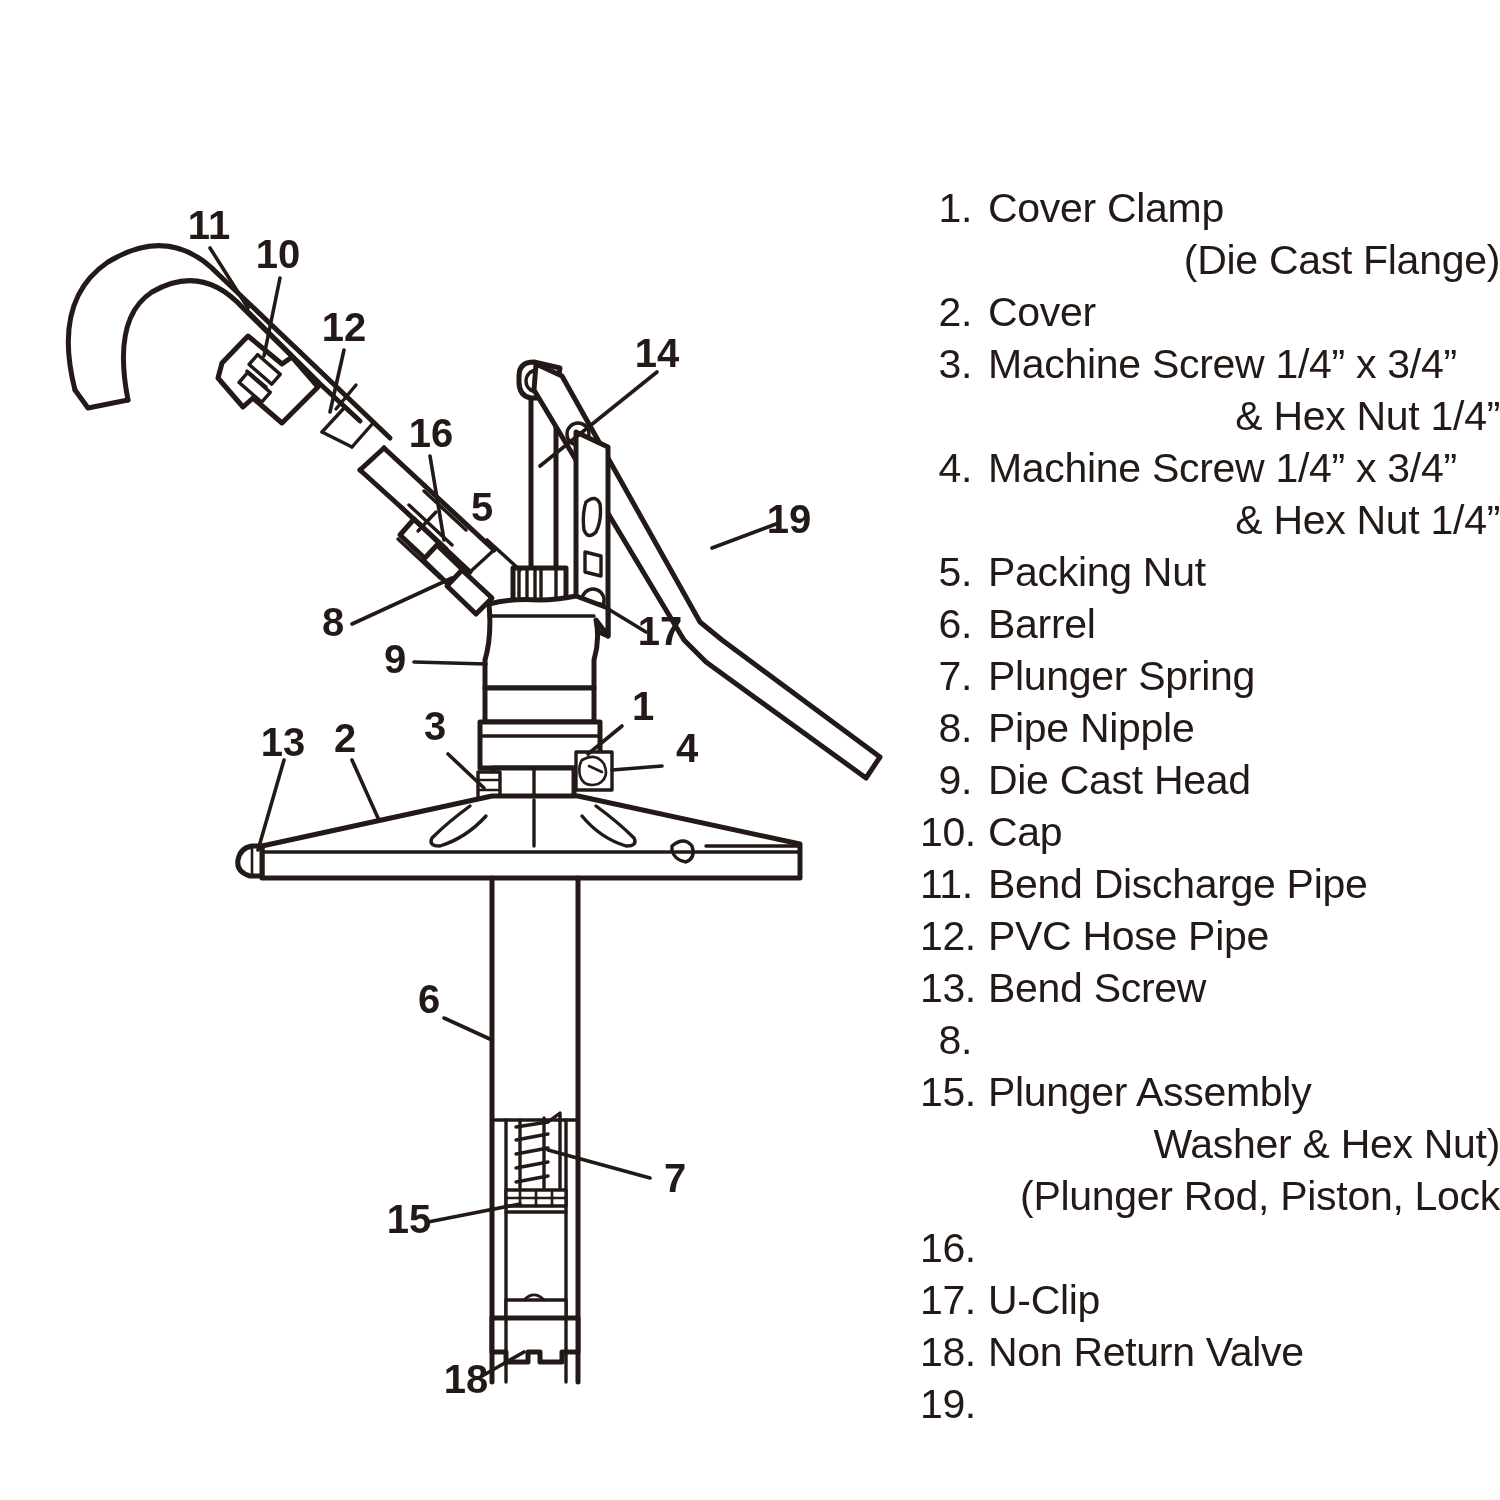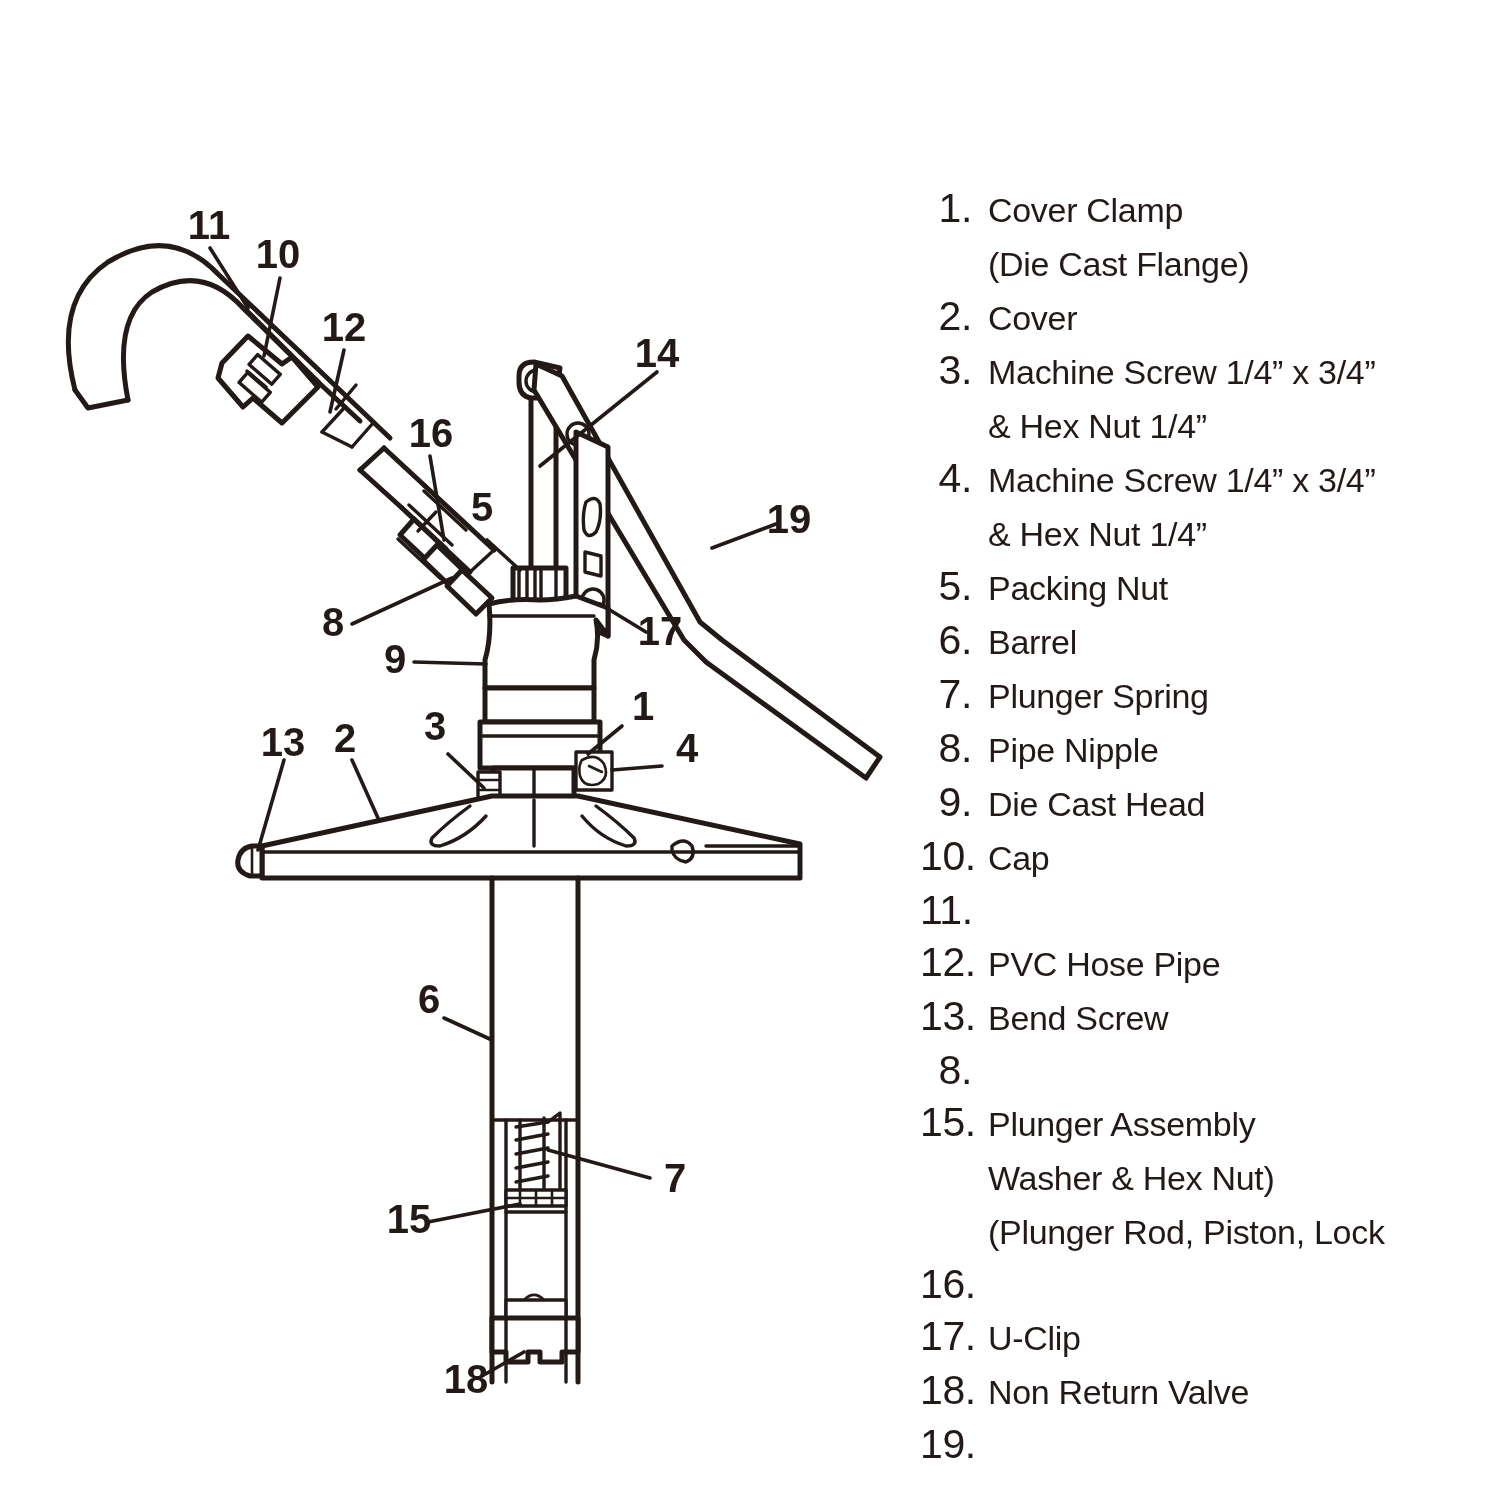--- a/index.html
+++ b/index.html
@@ -75,30 +75,31 @@
     text-align: right;
     padding-right: 16px;
     box-sizing: border-box;
     font-size: 41px;
     line-height: 52px;
     font-weight: 400;
     letter-spacing: -0.4px;
     font-stretch: condensed;
   }
   .part-text {
-    font-size: 34px;
+    font-size: 41px;
     line-height: 52px;
     font-weight: 400;
     letter-spacing: -0.3px;
     font-stretch: condensed;
     white-space: pre;
   }
   .part-cont {
     display: flex;
     align-items: baseline;
+    justify-content: flex-end;
   }
   .part-cont .part-num { visibility: hidden; }
 </style>
 </head>
 <body>
 
 <div id="page">
 
   <div id="diagram-pane">
     <svg id="diagram-svg" viewBox="0 0 920 1500" xmlns="http://www.w3.org/2000/svg">
@@ -382,20 +383,21 @@
         <li class="part-row">
           <span class="part-num">9.</span>
           <span class="part-text">Die Cast Head</span>
         </li>
         <li class="part-row">
           <span class="part-num">10.</span>
           <span class="part-text">Cap</span>
         </li>
         <li class="part-row">
           <span class="part-num">11.</span>
+          <span class="part-text">Bend Discharge Pipe</span>
         </li>
         <li class="part-row">
           <span class="part-num">12.</span>
           <span class="part-text">PVC Hose Pipe</span>
         </li>
         <li class="part-row">
           <span class="part-num">13.</span>
           <span class="part-text">Bend Screw</span>
         </li>
         <li class="part-row">

